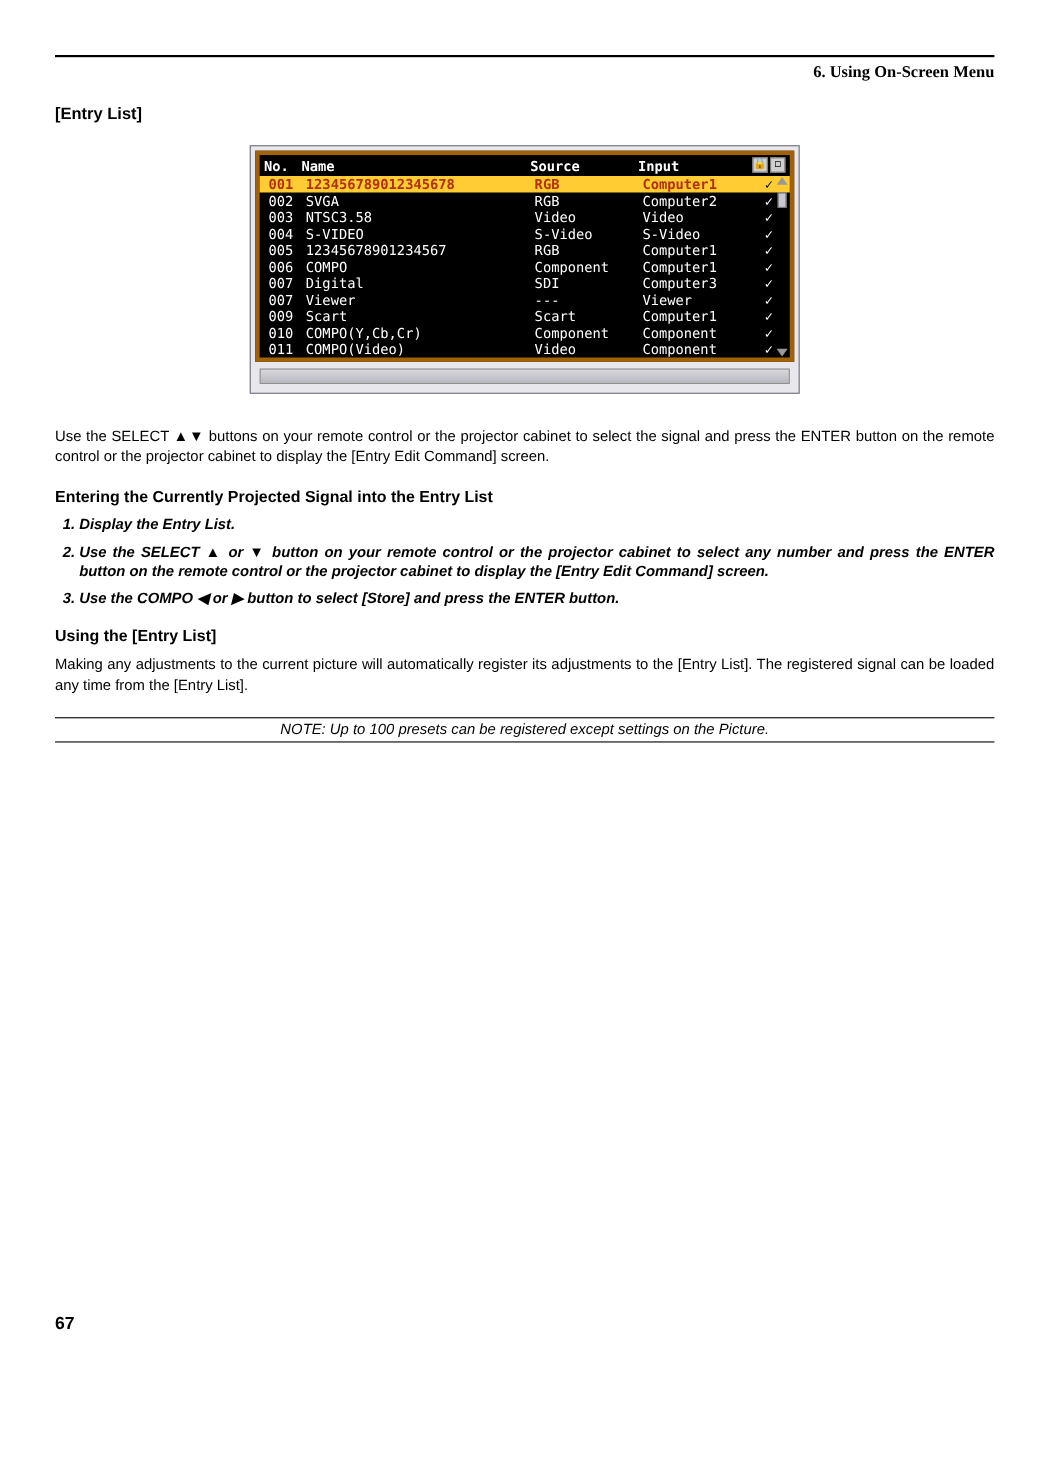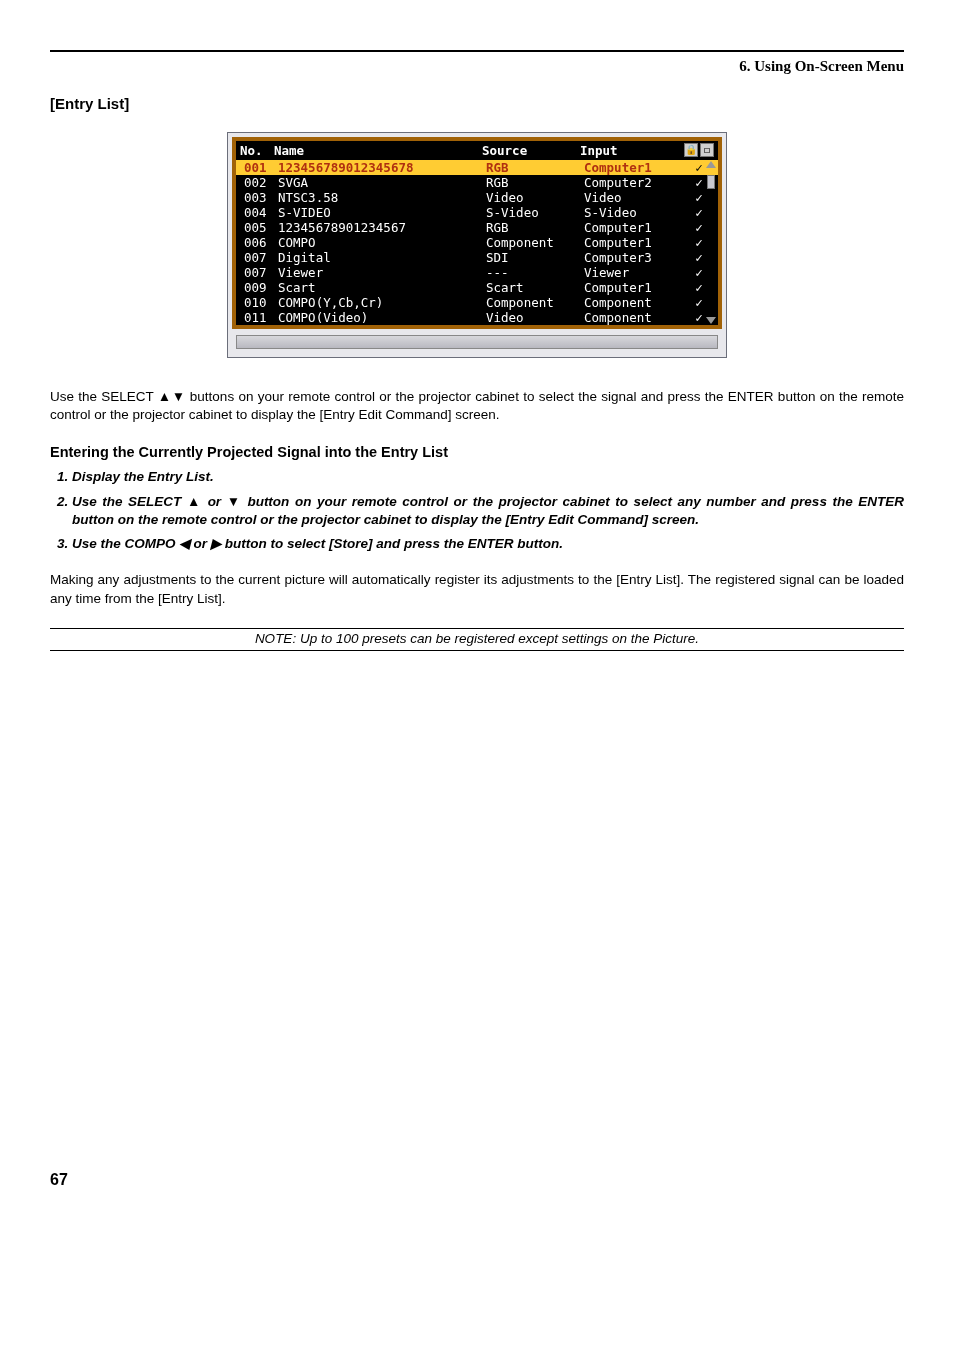--- a/index.html
+++ b/index.html
@@ -288,20 +288,21 @@
   <div class="body-text">Use the SELECT ▲▼ buttons on your remote control or the projector cabinet to select the signal and press the ENTER button on the remote control or the projector cabinet to display the [Entry Edit Command] screen.</div>
 
   <div class="h3">Entering the Currently Projected Signal into the Entry List</div>
 
   <ol class="steps">
     <li>Display the Entry List.</li>
     <li>Use the SELECT ▲ or ▼ button on your remote control or the projector cabinet to select any number and press the ENTER button on the remote control or the projector cabinet to display the [Entry Edit Command] screen.</li>
     <li>Use the COMPO ◀ or ▶ button to select [Store] and press the ENTER button.</li>
   </ol>
 
+  <div class="h3">Using the [Entry List]</div>
 
   <div class="body-text">Making any adjustments to the current picture will automatically register its adjustments to the [Entry List]. The registered signal can be loaded any time from the [Entry List].</div>
 
   <div class="note-rule"></div>
   <div class="note">NOTE: Up to 100 presets can be registered except settings on the Picture.</div>
   <div class="note-rule"></div>
 
   <div class="pagenum">67</div>
 
 </div>

